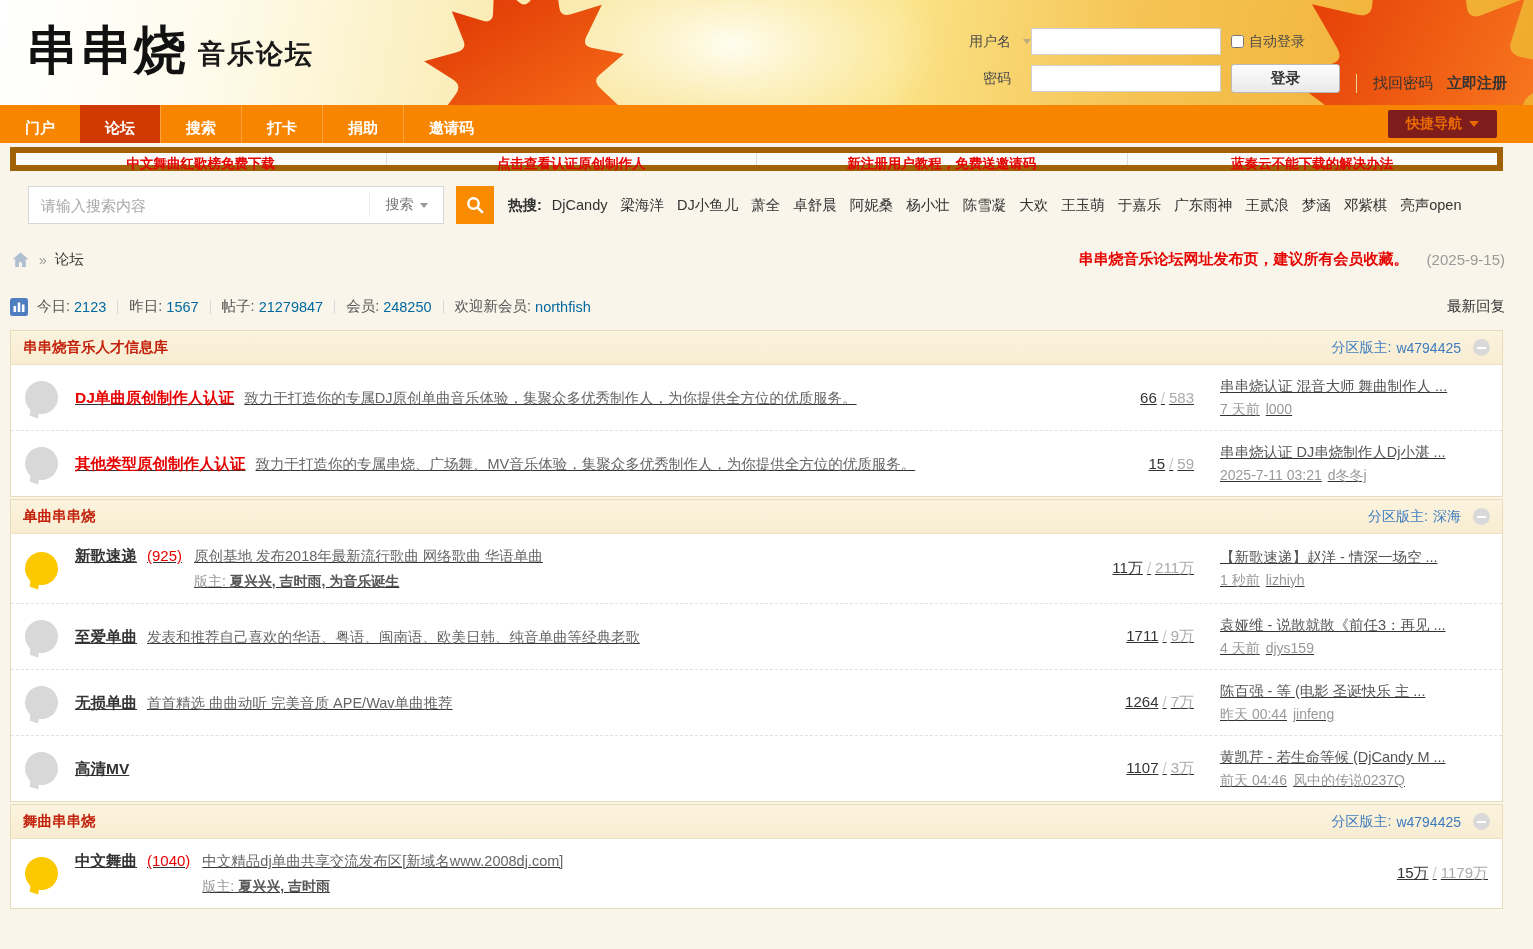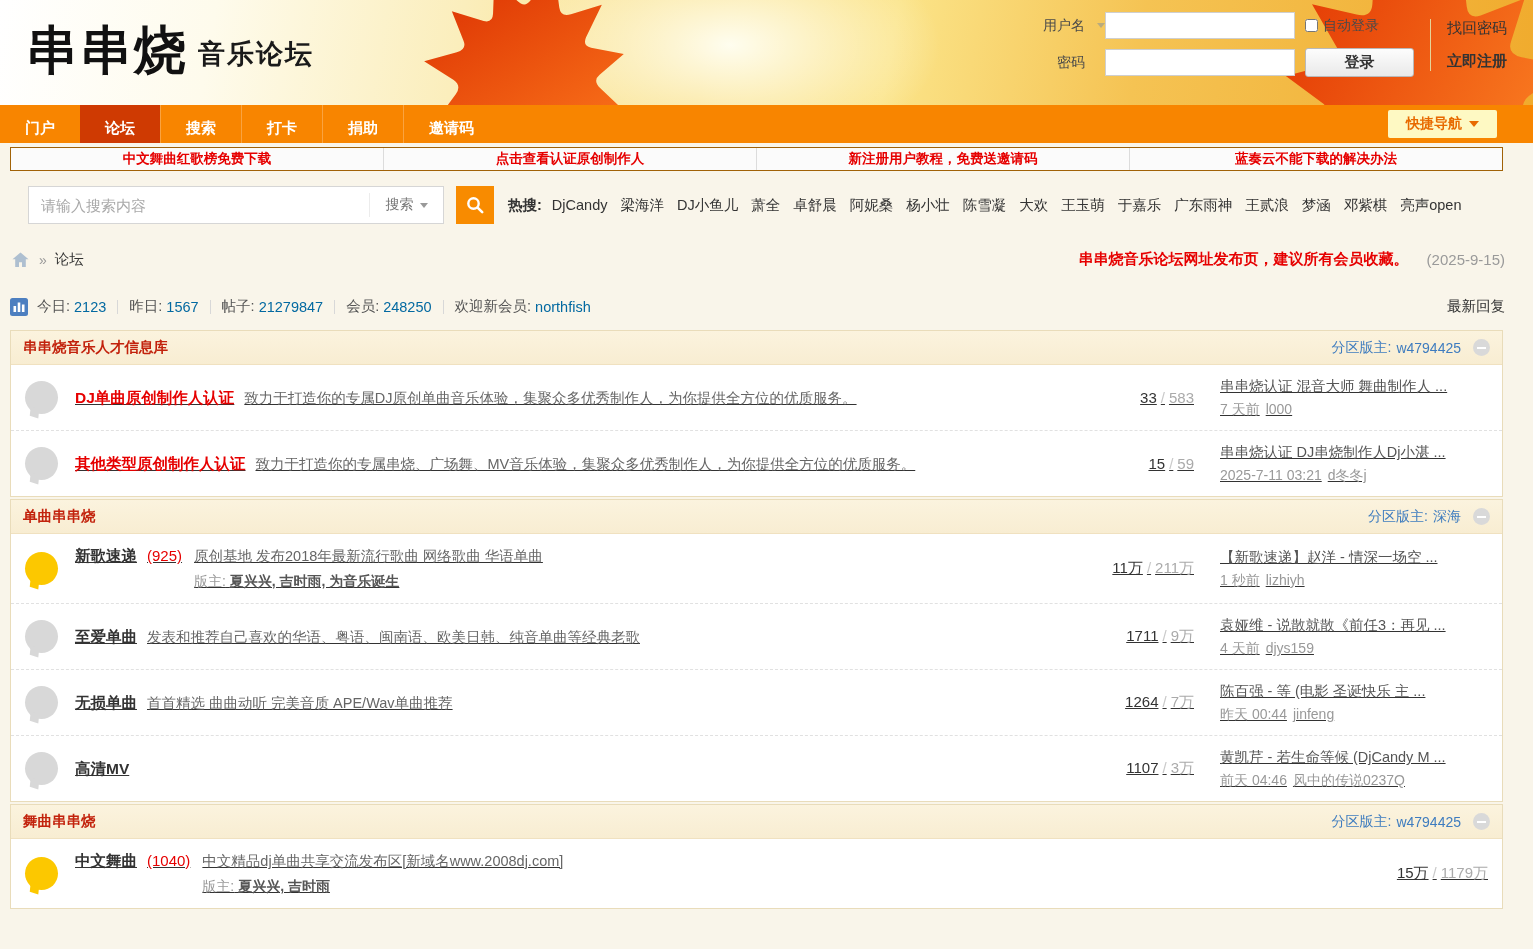--- a/index.html
+++ b/index.html
@@ -14,47 +14,47 @@
   .glow { position:absolute; left:520px; top:-70px; width:420px; height:230px;
     background:radial-gradient(closest-side,rgba(255,255,245,.95),rgba(255,255,245,0)); }
   .logo { position:absolute; left:26px; top:22px; display:flex; align-items:flex-end; }
   .logo-main { font-family:"DejaVu Serif","Liberation Serif",serif; font-weight:bold; 
     font-size:52px; line-height:56px; color:#111; letter-spacing:2px; }
   .logo-sub { font-size:27px; font-weight:bold; color:#1a1a1a; margin:0 0 6px 10px; letter-spacing:2px; }
   .leaf { position:absolute; }
   .leaf1 { left:408px; top:-48px; width:240px; height:240px; transform:rotate(14deg); }
   .leaf2 { right:-60px; top:-78px; width:340px; height:340px; transform:rotate(-18deg); }
 
-  .login-box { position:absolute; right:26px; top:12px; display:flex; align-items:center; }
+  .login-box { position:absolute; right:26px; top:28px; display:flex; align-items:flex-end; }
   .login-grid { display:grid; grid-template-columns:auto auto auto; grid-row-gap:9px; align-items:center; }
   .lg-row { display:flex; align-items:center; }
   .lbl { font-size:14px; color:#4a4a4a; margin-right:8px; min-width:48px; text-align:right; }
   .caret-sm { width:0; height:0; border-left:4px solid transparent; border-right:4px solid transparent;
     border-top:5px solid #b9ab7e; margin-left:4px; }
   .lg-input { width:190px; height:27px; border:1px solid #cfcfcf; background:#fff; margin-right:10px; padding:0 6px; font-size:13px; }
   .auto-login { display:flex; align-items:center; font-size:14px; color:#4a4a4a; }
   .auto-login input { width:13px; height:13px; margin-right:5px; }
   .login-btn { width:109px; height:29px; border:1px solid #b9b9b9; border-radius:3px; font-size:15px; font-weight:bold;
     color:#333; background:linear-gradient(#fdfdfd,#e9e9e9); cursor:pointer; }
-  .login-links { border-left:1px solid #e4d49a; margin-left:16px; padding-left:16px; display:flex; flex-direction:column; gap:14px; }
+  .login-links { border-left:1px solid #e4d49a; margin-left:16px; padding-left:16px; display:flex; flex-direction:row; gap:14px; }
   .llink { font-size:15px; color:#333; }
   .llink.strong { font-weight:bold; }
 
   
   .main-nav { height:38px; background:#f88500; display:flex; align-items:stretch; }
   .nav-tab { padding:4px 25px; line-height:38px; font-size:15px; font-weight:bold; color:#fff; position:relative; }
   .nav-tab + .nav-tab { border-left:1px solid rgba(255,255,255,.25); }
   .nav-tab.active { background:#cf3a02; border-left:none; }
-  .quick-nav { margin:5px 36px 0 auto; height:28px; background:#fef9c3; border-radius:2px; padding:0 18px;
+  .quick-nav { margin:5px 36px 0 auto; height:28px; background:#7f1d1d; border-radius:2px; padding:0 18px;
     display:flex; align-items:center; font-size:14px; font-weight:bold; color:#e86a00; }
   .caret-orange { width:0; height:0; border-left:5px solid transparent; border-right:5px solid transparent;
     border-top:6px solid #e86a00; margin-left:7px; }
 
   
-  .ann-bar { margin:4px 30px 0 10px; height:24px; background:#fbfbfb; border:1px solid #a16207; display:flex; }
+  .ann-bar { margin:4px 30px 0 10px; height:24px; background:#fbfbfb; border:6px solid #a16207; display:flex; }
   .ann-cell { flex:1; text-align:center; line-height:22px; font-size:13.5px; font-weight:bold; color:#e60000; }
   .ann-cell + .ann-cell { border-left:1px solid #dcdcdc; }
 
   
   .search-row { display:flex; align-items:center; padding:15px 0 6px 28px; }
   .search-box { display:flex; width:416px; height:38px; border:1px solid #d6d6d6; background:#fff; align-items:center; }
   .search-box input { flex:1; border:none; outline:none; font-size:15px; color:#333; padding:0 12px; height:34px;
     font-family:inherit; }
   .search-box input::placeholder { color:#a9a9a9; }
   .stype { width:74px; display:flex; align-items:center; justify-content:center; font-size:14px; color:#777;
@@ -288,21 +288,21 @@
 
     <div class="frow">
       <span class="bubble"></span>
       <div class="fline">
         <a class="fname red">DJ单曲原创制作人认证</a>
         <div class="fdetail">
           <div class="fdesc">致力于打造你的专属DJ原创单曲音乐体验，集聚众多优秀制作人，为你提供全方位的优质服务。</div>
         </div>
       </div>
       <div class="fnums">
-        <span class="t">33</span><span class="sep">/</span><span class="p">583</span>
+        <span class="t">66</span><span class="sep">/</span><span class="p">583</span>
       </div>
       <div class="flast">
         <a class="lt">串串烧认证 混音大师 舞曲制作人 ...</a>
         <div class="lm"><span>7 天前</span><a class="lu">l000</a></div>
       </div>
     </div>
 
     <div class="frow">
       <span class="bubble"></span>
       <div class="fline">

